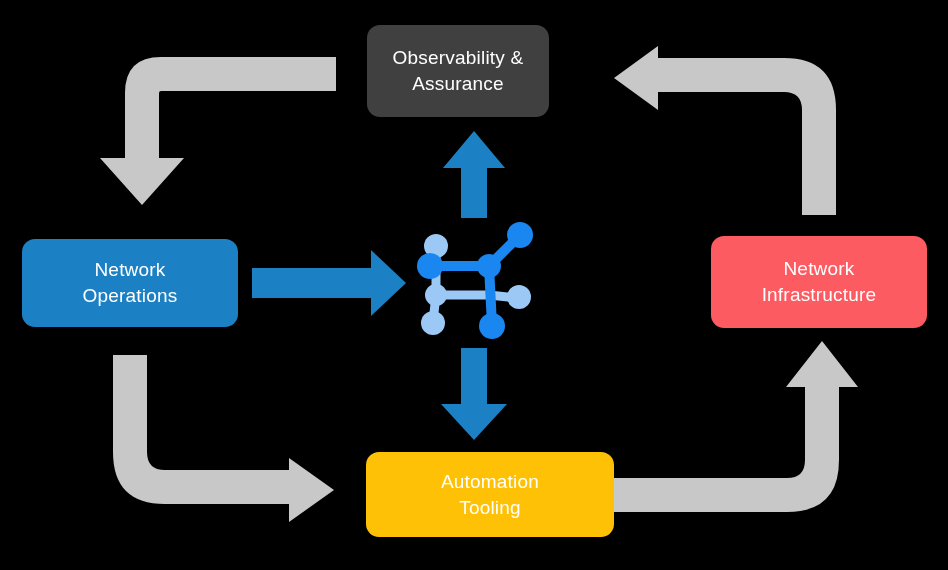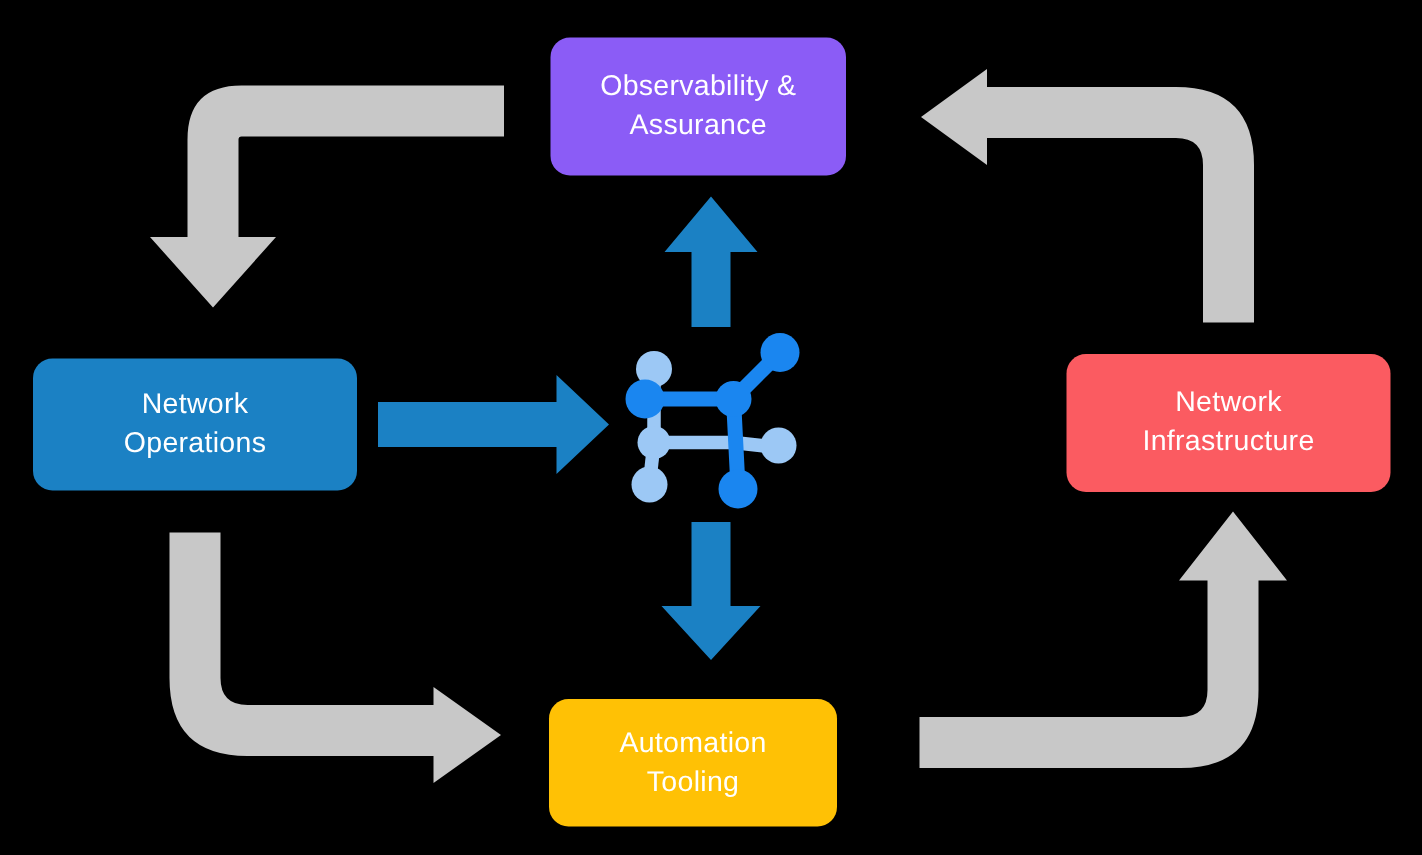--- a/index.html
+++ b/index.html
@@ -35,33 +35,33 @@
     z-index: 5;
     user-select: none;
   }
   .node-label {
     white-space: pre-line;
     display: block;
   }
 
   
   #box-observability {
-    left: 367px; top: 25px; width: 197px; height: 92px;
-    background: #8b5cf6;
+    left: 367px; top: 25px; width: 182px; height: 92px;
+    background: #404040;
   }
   #box-network-operations {
     left: 22px; top: 239px; width: 216px; height: 88px;
     background: #1b81c4;
   }
   #box-network-infrastructure {
     left: 711px; top: 236px; width: 216px; height: 92px;
     background: #fb5b61;
   }
   #box-automation-tooling {
-    left: 366px; top: 466px; width: 192px; height: 85px;
+    left: 366px; top: 452px; width: 248px; height: 85px;
     background: #ffc105;
   }
 
   .svg-layer {
     position: absolute;
     left: 0; top: 0;
     width: 948px;
     height: 570px;
     z-index: 2;
   }

